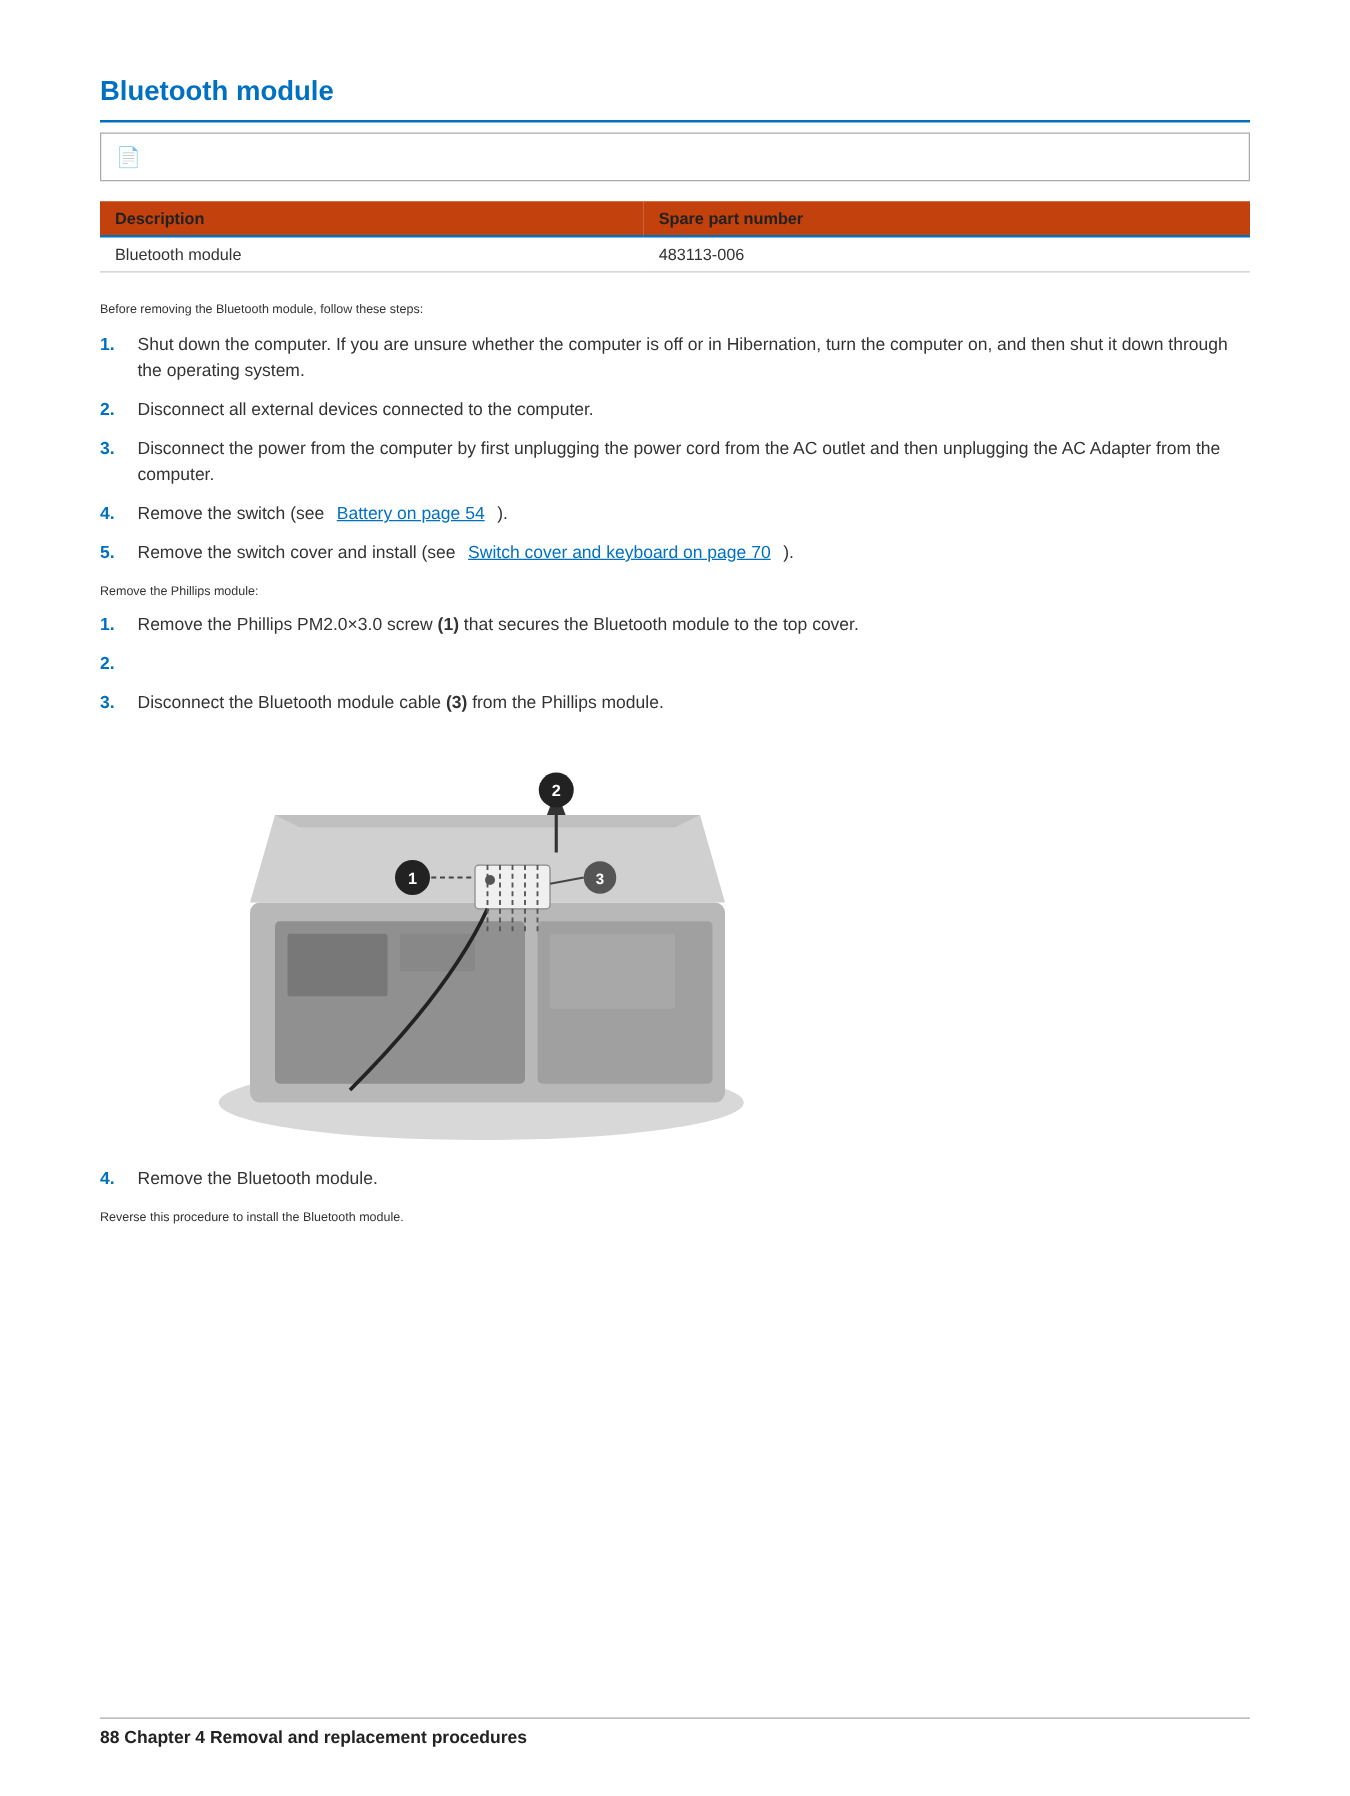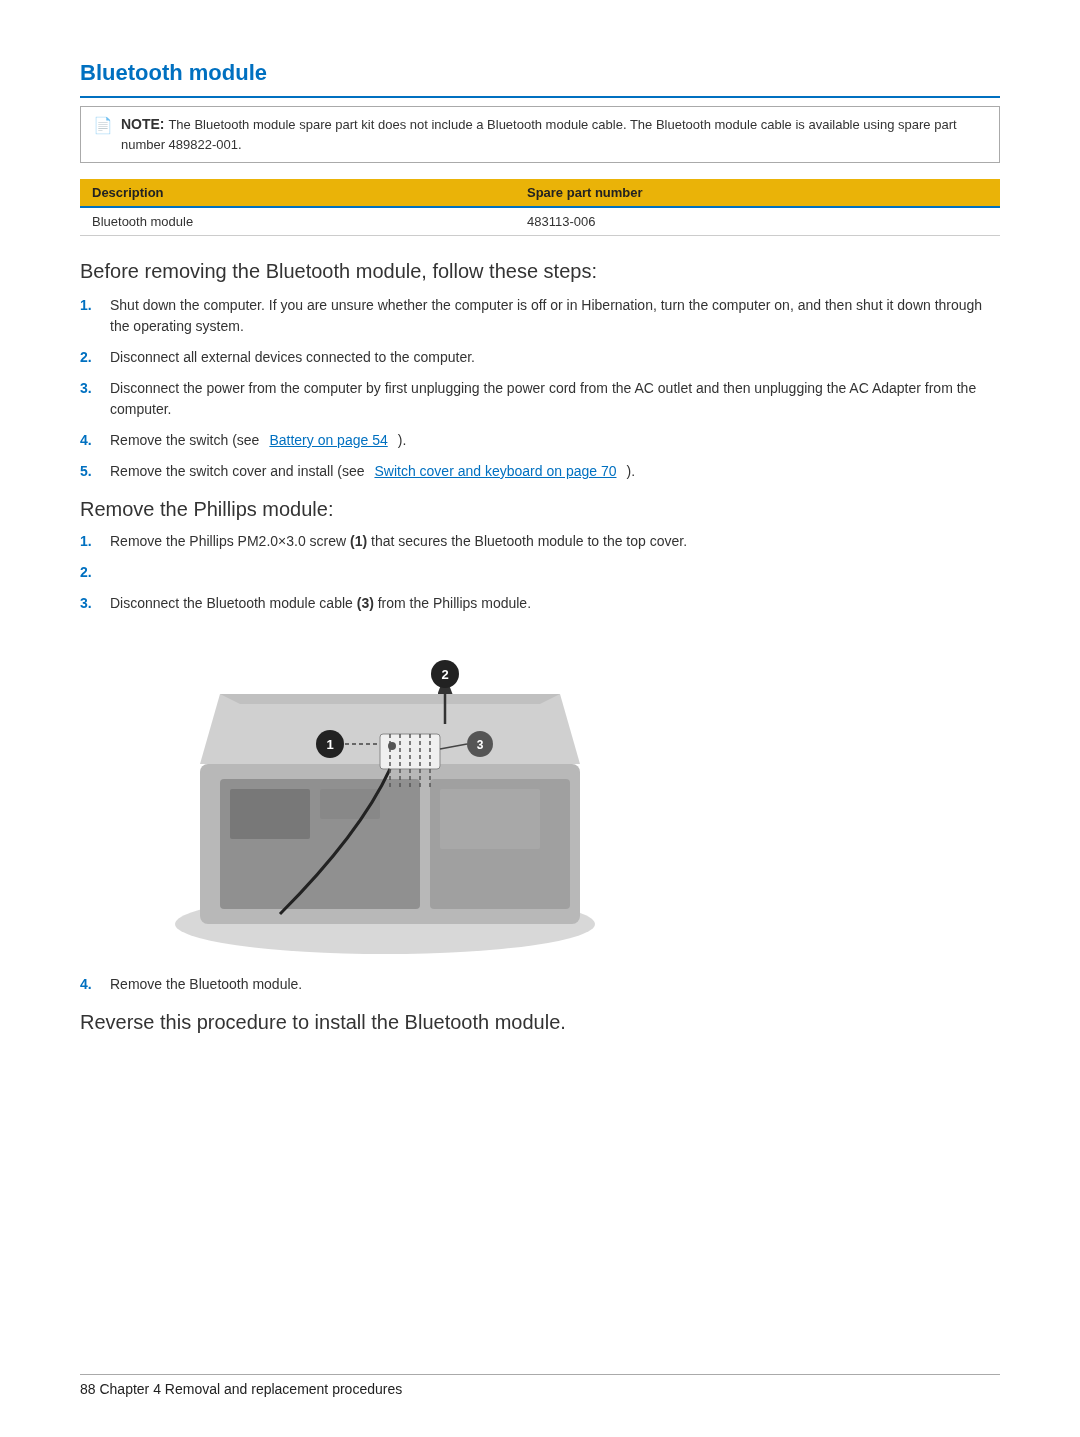--- a/index.html
+++ b/index.html
@@ -47,41 +47,41 @@
       color: #333;
       line-height: 1.5;
     }
     
     .parts-table {
       width: 100%;
       border-collapse: collapse;
       margin-bottom: 24px;
     }
     .parts-table thead tr {
-      background: #eab308;
+      background: #c2410c;
       border-bottom: 2px solid #0070c0;
     }
     .parts-table thead th {
       padding: 6px 12px;
       text-align: left;
       font-size: 13px;
       font-weight: bold;
       color: #222;
     }
     .parts-table tbody tr {
       border-bottom: 1px solid #ccc;
     }
     .parts-table tbody td {
       padding: 6px 12px;
       font-size: 13px;
       color: #333;
     }
     .section-text {
       margin: 16px 0 12px 0;
-      font-size: 20px;
+      font-size: 10px;
       color: #333;
     }
     .numbered-list {
       list-style: none;
       padding: 0;
       margin: 0 0 16px 0;
     }
     .numbered-list li {
       display: flex;
       align-items: flex-start;
@@ -119,24 +119,20 @@
     body { position: relative; }
   </style>
 </head>
 <body>
 
 <h1 class="page-title">Bluetooth module</h1>
 <hr class="top-rule">
 
 <div class="note-box">
   <span class="note-icon">📄</span>
-  <div>
-    <span class="note-label">NOTE:</span>
-    <span class="note-text"> </span><span class="note-text">The Bluetooth module spare part kit does not include a Bluetooth module cable. The Bluetooth module cable is available using spare part number 489822-001.</span>
-  </div>
 </div>
 
 <table class="parts-table">
   <thead>
     <tr>
       <th>Description</th>
       <th>Spare part number</th>
     </tr>
   </thead>
   <tbody>
@@ -249,20 +245,20 @@
 
 <ul class="numbered-list" style="margin-top: 8px;">
   <li>
     <span class="list-num">4.</span>
     <span>Remove the Bluetooth module.</span>
   </li>
 </ul>
 
 <p class="section-text">Reverse this procedure to install the Bluetooth module.</p>
 
-<div style="position: absolute; bottom: 40px; left: 80px; right: 80px;">
+<div style="position: absolute; bottom: 40px; left: 80px; right: 80px; font-weight: bold;">
   <hr style="border: none; border-top: 1px solid #aaa; margin-bottom: 6px;">
   <span>88</span>
   <span>    </span>
   <span>Chapter 4</span>
   <span>    </span>
   <span>Removal and replacement procedures</span>
 </div>
 
 </body></html>

